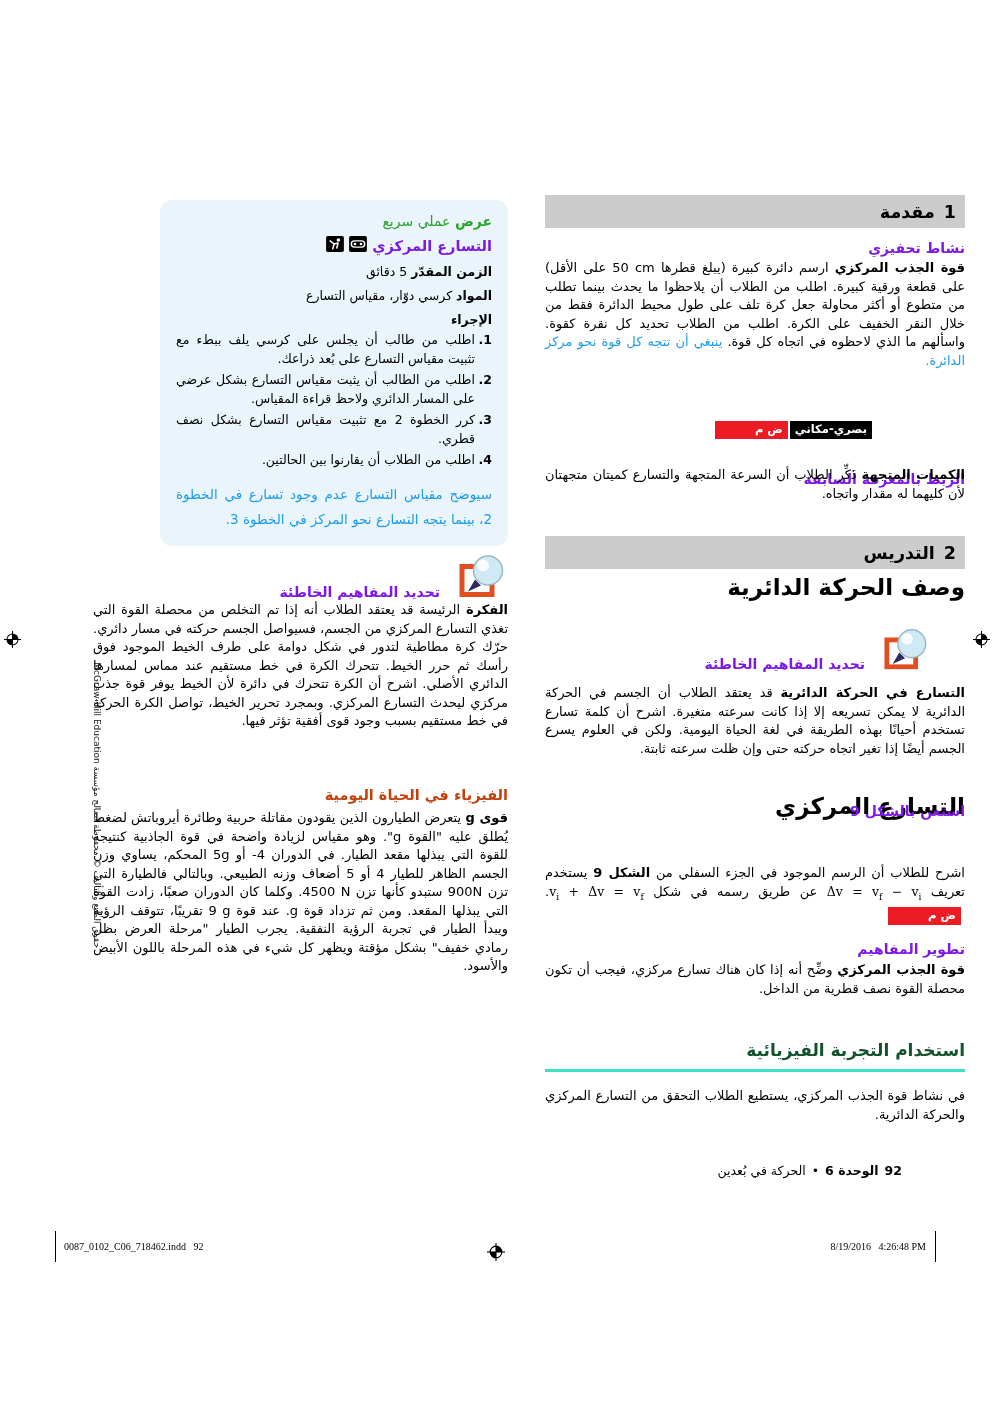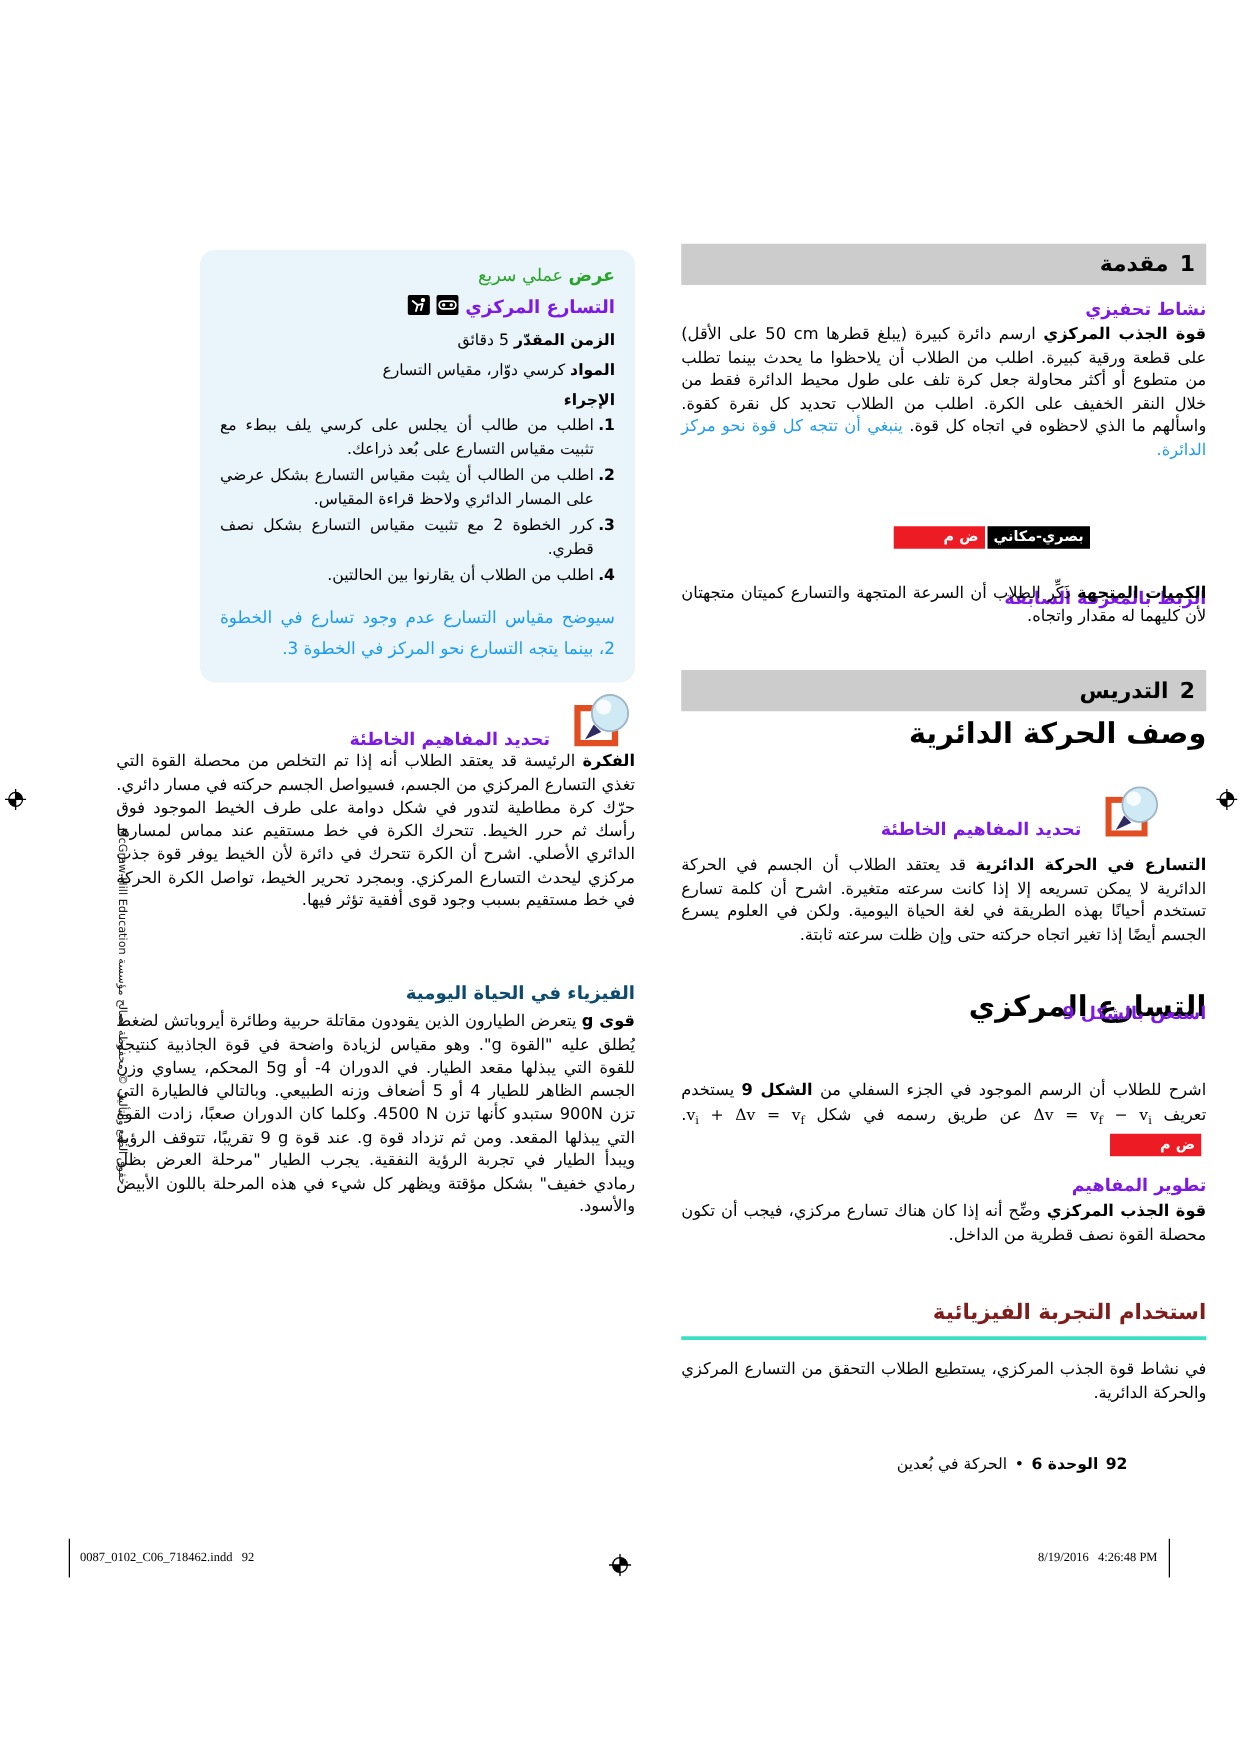--- a/index.html
+++ b/index.html
@@ -12,21 +12,21 @@
   .rcol{position:absolute;left:545px;top:0;width:420px;height:1402px;direction:rtl;}
   .lcol{position:absolute;left:93px;top:0;width:415px;height:1402px;direction:rtl;}
   .blk{position:absolute;right:0;width:100%;}
 
   
   .secbar{height:33px;background:#cccccc;display:flex;align-items:center;gap:9px;
           padding-right:9px;box-sizing:border-box;font-weight:bold;font-size:17.5px;}
   
   .h-purple{color:#7d18e6;font-weight:bold;font-size:14px;}
   .h-green{color:#2fb92f;font-weight:bold;font-size:14.5px;}
-  .h-teal{color:#7f1d1d;font-weight:bold;font-size:17px;padding-bottom:9px;border-bottom:3px solid #3ee0c3;}
+  .h-teal{color:#14532d;font-weight:bold;font-size:17px;padding-bottom:9px;border-bottom:3px solid #3ee0c3;}
   .bigtitle{font-weight:bold;font-size:23px;}
   
   .para{font-size:13px;line-height:18.5px;text-align:justify;}
   .lead{font-weight:bold;}
   .blue{color:#1e9cec;}
   
   .badge{color:#fff;font-weight:bold;font-size:11.5px;padding:2px 5px 3px;display:inline-block;line-height:13px;}
   .badge-red{background:#ed1c24;padding-left:40px;}
   .badge-black{background:#000;}
   .badgerow{position:absolute;top:421px;right:93px;display:flex;gap:2px;}
@@ -159,21 +159,21 @@
         <rect x="4" y="13" width="30" height="28" fill="#ffffff" stroke="#e04e22" stroke-width="5"></rect>
         <polygon points="10,38 17,26 23,32" fill="#302a63"></polygon>
         <circle cx="30" cy="17" r="14.5" fill="#cfeaf5" stroke="#9fb6c6" stroke-width="1.5"></circle>
         <circle cx="25" cy="12" r="6" fill="#ffffff" opacity="0.85"></circle>
       </svg>
     </span>
     <span class="h-purple">تحديد المفاهيم الخاطئة</span>
   </div>
   <div class="blk para" style="top:601px;"><span class="lead">الفكرة</span><span> الرئيسة</span><span> قد يعتقد الطلاب أنه إذا تم التخلص من محصلة القوة التي تغذي التسارع المركزي من الجسم، فسيواصل الجسم حركته في مسار دائري. حرّك كرة مطاطية لتدور في شكل دوامة على طرف الخيط الموجود فوق رأسك ثم حرر الخيط. تتحرك الكرة في خط مستقيم عند مماس لمسارها الدائري الأصلي. اشرح أن الكرة تتحرك في دائرة لأن الخيط يوفر قوة جذب مركزي ليحدث التسارع المركزي. وبمجرد تحرير الخيط، تواصل الكرة الحركة في خط مستقيم بسبب وجود قوى أفقية تؤثر فيها.</span></div>
 
-  <div class="blk h-green" style="top:787px;color:#0c4a6e;">الفيزياء في الحياة اليومية</div>
+  <div class="blk h-green" style="top:787px;color:#c2410c;">الفيزياء في الحياة اليومية</div>
   <div class="blk para" style="top:809px;"><span class="lead">قوى g</span><span> يتعرض الطيارون الذين يقودون مقاتلة حربية وطائرة أيروباتش لضغط يُطلق عليه "القوة g". وهو مقياس لزيادة واضحة في قوة الجاذبية كنتيجة للقوة التي يبذلها مقعد الطيار. في الدوران ‪-4‬ أو ‪5g‬ المحكم، يساوي وزن الجسم الظاهر للطيار 4 أو 5 أضعاف وزنه الطبيعي. وبالتالي فالطيارة التي تزن ‪900N‬ ستبدو كأنها تزن ‪4500 N‬. وكلما كان الدوران صعبًا، زادت القوة التي يبذلها المقعد. ومن ثم تزداد قوة g. عند قوة ‪9 g‬ تقريبًا، تتوقف الرؤية ويبدأ الطيار في تجربة الرؤية النفقية. يجرب الطيار "مرحلة العرض بظل رمادي خفيف" بشكل مؤقتة ويظهر كل شيء في هذه المرحلة باللون الأبيض والأسود.</span></div>
 </div>
 
 <div class="folio">
   <span class="b">92</span>
   <span class="b">الوحدة 6</span>
   <span>•</span>
   <span>الحركة في بُعدين</span>
 </div>
 

